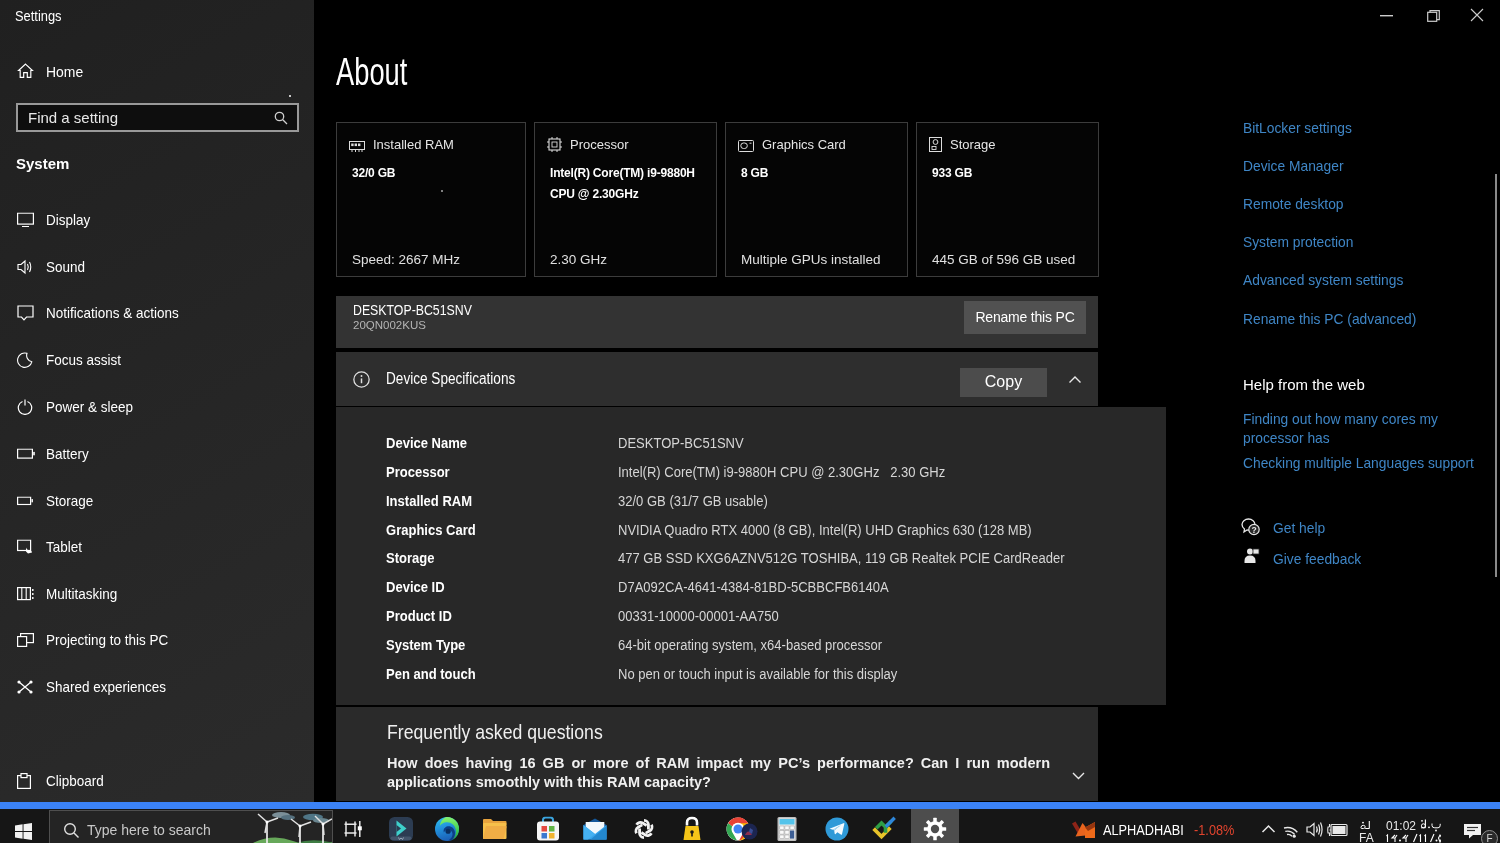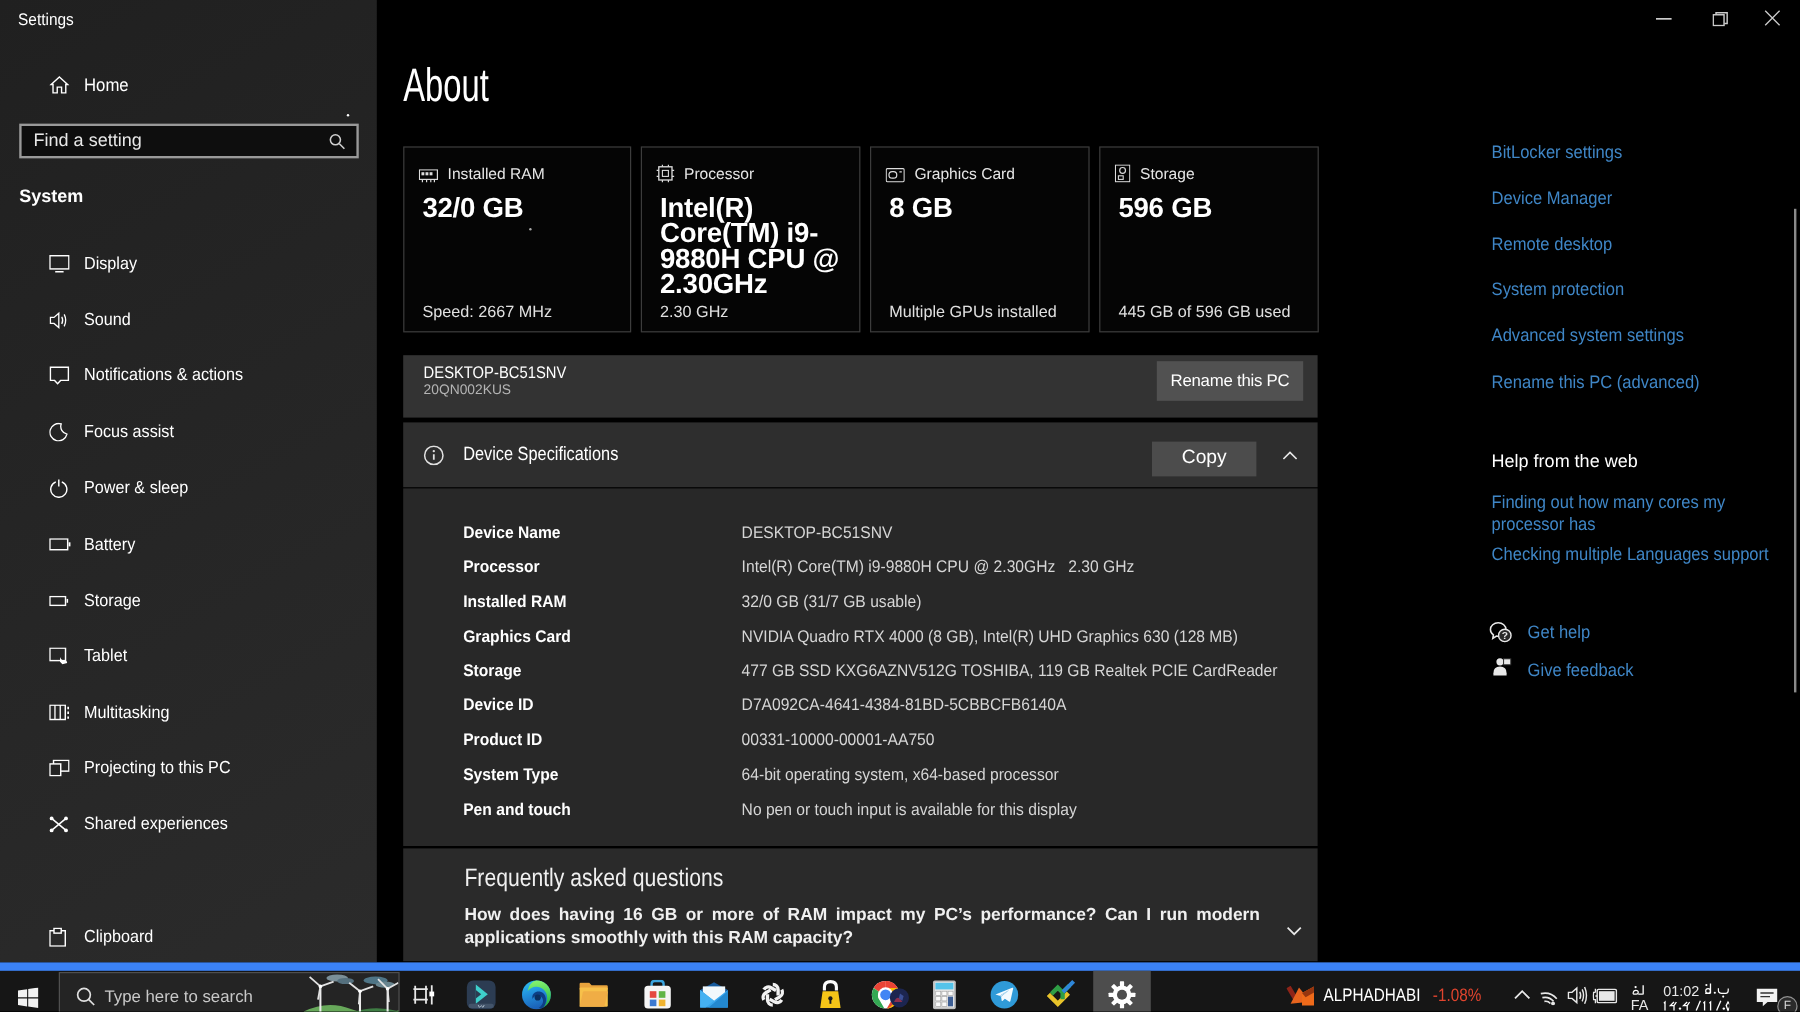--- a/index.html
+++ b/index.html
@@ -3,52 +3,52 @@
 <meta charset="utf-8">
 <style>
   * { margin:0; padding:0; box-sizing:border-box; }
   html,body { width:1500px; height:843px; overflow:hidden; background:#000; font-family:"Liberation Sans", sans-serif; }
   body { position:relative; }
 
   
   #sidebar { position:absolute; left:0; top:0; width:314px; height:802px;
     background:linear-gradient(150deg,#202020 0%, #252525 45%, #2b2b2b 100%); }
   #sidebar .stitle { position:absolute; left:15px; top:8px; font-size:14px; color:#ffffff; transform:scaleX(0.92); transform-origin:0 0; }
-  .navrow { position:absolute; left:0; width:314px; height:36px; color:#fff;margin-left:24px; }
+  .navrow { position:absolute; left:0; width:314px; height:36px; color:#fff; }
   .navrow svg { position:absolute; left:17px; top:50%; transform:translateY(-50%); }
   .navrow .lbl { position:absolute; left:46px; top:50%; transform:translateY(-50%) scaleX(0.93); transform-origin:0 50%; font-size:14.5px; white-space:nowrap; }
   #home { top:53px; height:36px; }
   #home .lbl { font-size:15px; }
   #findbox { position:absolute; left:16px; top:103px; width:283px; height:29px; background:#0e0e0e;
      border:2px solid #999; }
   #findbox .ph { position:absolute; left:10px; top:4px; font-size:15px; color:#e8e8e8; }
   #findbox svg { position:absolute; right:8px; top:5px; }
   #syshead { position:absolute; left:16px; top:155px; font-size:15px; font-weight:bold; color:#fff; }
   .dot1 { position:absolute; left:289px; top:95px; width:2px; height:2px; background:#fff; border-radius:50%; }
 
   
   #about { position:absolute; left:336px; top:50px; font-size:39px; font-weight:400; color:#fff; transform:scaleX(0.70); transform-origin:0 0; }
 
   .card { position:absolute; top:122px; width:184px; height:155px; background:#050505; border:1px solid #3c3c3c; }
   .card .hd { position:absolute; left:12px; top:14px; height:18px; color:#e6e6e6; font-size:13px; }
   .card .hd svg { vertical-align:-3px; margin-right:8px; }
-  .card .val { position:absolute; left:15px; top:40px; font-size:23px; line-height:21px; font-weight:bold; color:#fff; width:162px; letter-spacing:-0.2px; }
+  .card .val { position:absolute; left:15px; top:40px; font-size:12px; line-height:21px; font-weight:bold; color:#fff; width:162px; letter-spacing:-0.2px; }
   .card .ft { position:absolute; left:15px; bottom:9px; font-size:13.5px; color:#e0e0e0; }
 
   #devbar { position:absolute; left:336px; top:296px; width:762px; height:52px; background:#333333; }
   #devbar .n1 { position:absolute; left:17px; top:6px; font-size:14px; color:#fff; transform:scaleX(0.88); transform-origin:0 0; }
   #devbar .n2 { position:absolute; left:17px; top:23px; font-size:11.5px; color:#b4b4b4; }
   #renbtn { position:absolute; right:12px; top:5px; width:122px; height:33px; background:#515151; color:#fff;
     font-size:14px; text-align:center; line-height:33px; letter-spacing:-0.2px; }
 
   #spechead { position:absolute; left:336px; top:352px; width:762px; height:54px; background:#2e2e2e; }
   #spechead .t { position:absolute; left:50px; top:18px; font-size:16px; color:#fff; transform:scaleX(0.85); transform-origin:0 0; }
   #copybtn { position:absolute; left:624px; top:16px; width:87px; height:29px; background:#4c4c4c; color:#fff;
     font-size:16px; text-align:center; line-height:28px; }
-  #spectable { position:absolute; left:336px; top:407px; width:762px; height:298px; background:#282828;padding-left:34px; }
+  #spectable { position:absolute; left:336px; top:407px; width:830px; height:298px; background:#282828;padding-left:34px; }
   .srow { position:absolute; left:0; width:762px; height:29px; }
   .srow .k { position:absolute; left:50px; top:6px; font-size:14px; font-weight:bold; color:#fff; transform:scaleX(0.93); transform-origin:0 0; }
   .srow .v { position:absolute; left:282px; top:6px; font-size:14px; color:#d6d6d6; white-space:nowrap; transform:scaleX(0.93); transform-origin:0 0; }
 
   #faq { position:absolute; left:336px; top:707px; width:762px; height:94px; background:#2a2a2a; }
   #faq .h { position:absolute; left:51px; top:13px; font-size:21px; color:#f0f0f0; transform:scaleX(0.84); transform-origin:0 0; }
   #faq .q { position:absolute; left:51px; top:47px; width:663px; font-size:14.5px; font-weight:bold; color:#f0f0f0;
      line-height:19px; text-align:justify; }
 
   
@@ -220,21 +220,21 @@
       </svg>Graphics Card</div>
   <div class="val">8 GB</div>
   <div class="ft">Multiple GPUs installed</div>
 </div>
 <div class="card" style="left:916px;width:183px">
   <div class="hd"><svg width="13" height="15" viewBox="0 0 13 15">
         <rect x="0.5" y="0.5" width="12" height="14" fill="none" stroke="#ddd" stroke-width="1"></rect>
         <circle cx="6.5" cy="5" r="2.4" fill="none" stroke="#ddd" stroke-width="1"></circle>
         <rect x="3" y="9.5" width="4" height="3" fill="none" stroke="#ddd" stroke-width="0.9"></rect>
       </svg>Storage</div>
-  <div class="val">596 GB</div>
+  <div class="val">933 GB</div>
   <div class="ft">445 GB of 596 GB used</div>
 </div>
 
 <div id="devbar">
   <div class="n1">DESKTOP-BC51SNV</div>
   <div class="n2">20QN002KUS</div>
   <div id="renbtn">Rename this PC</div>
 </div>
 
 <div id="spechead">

